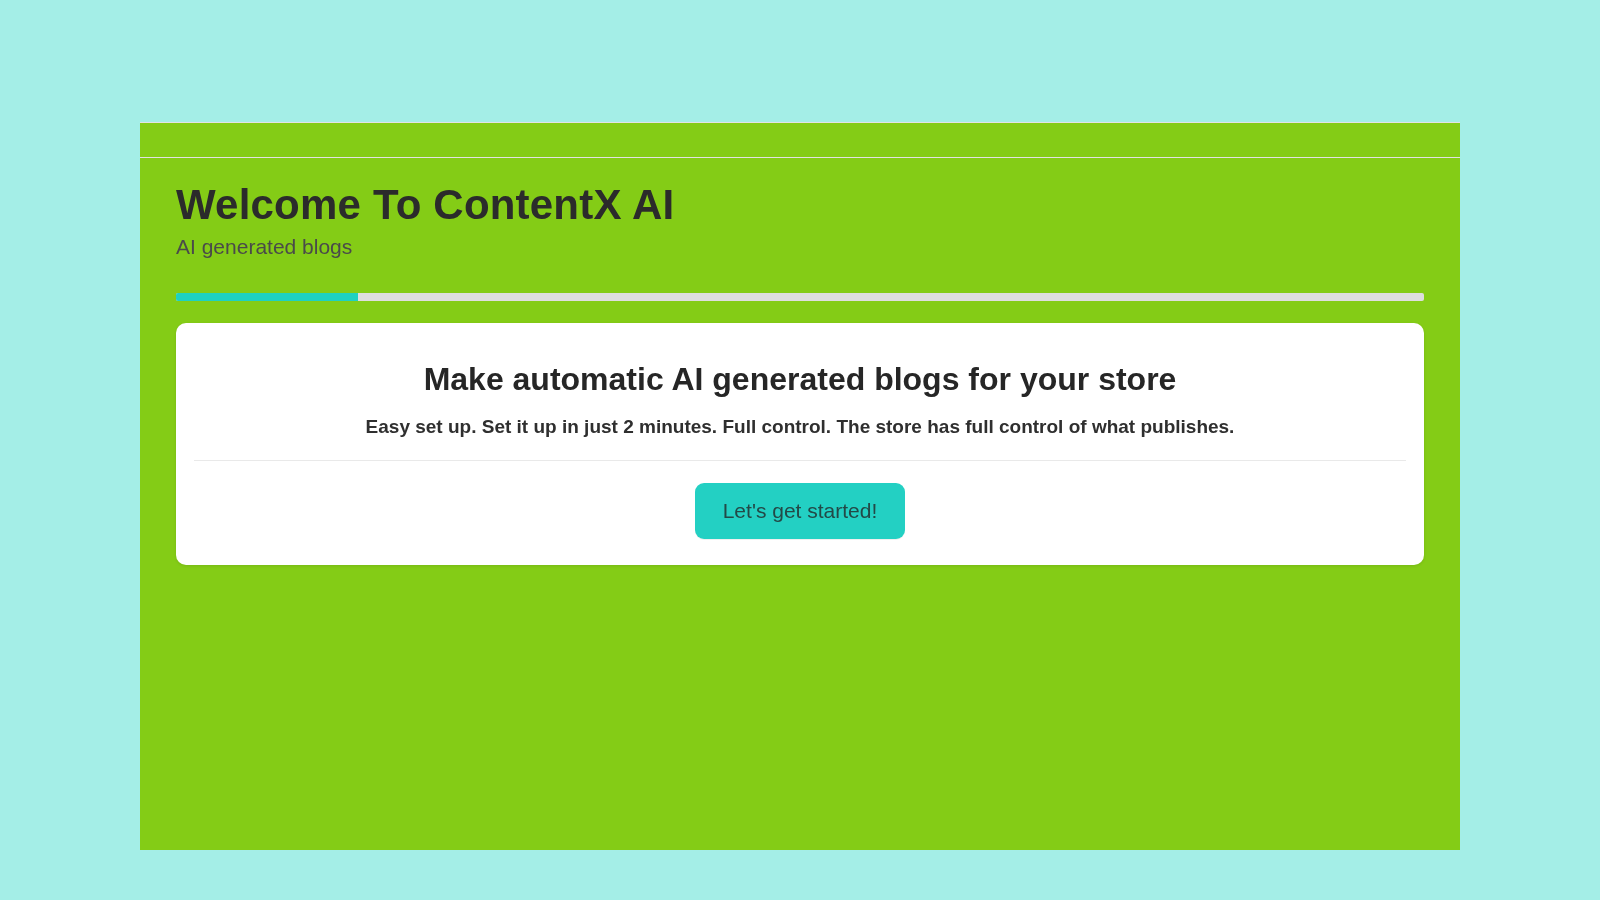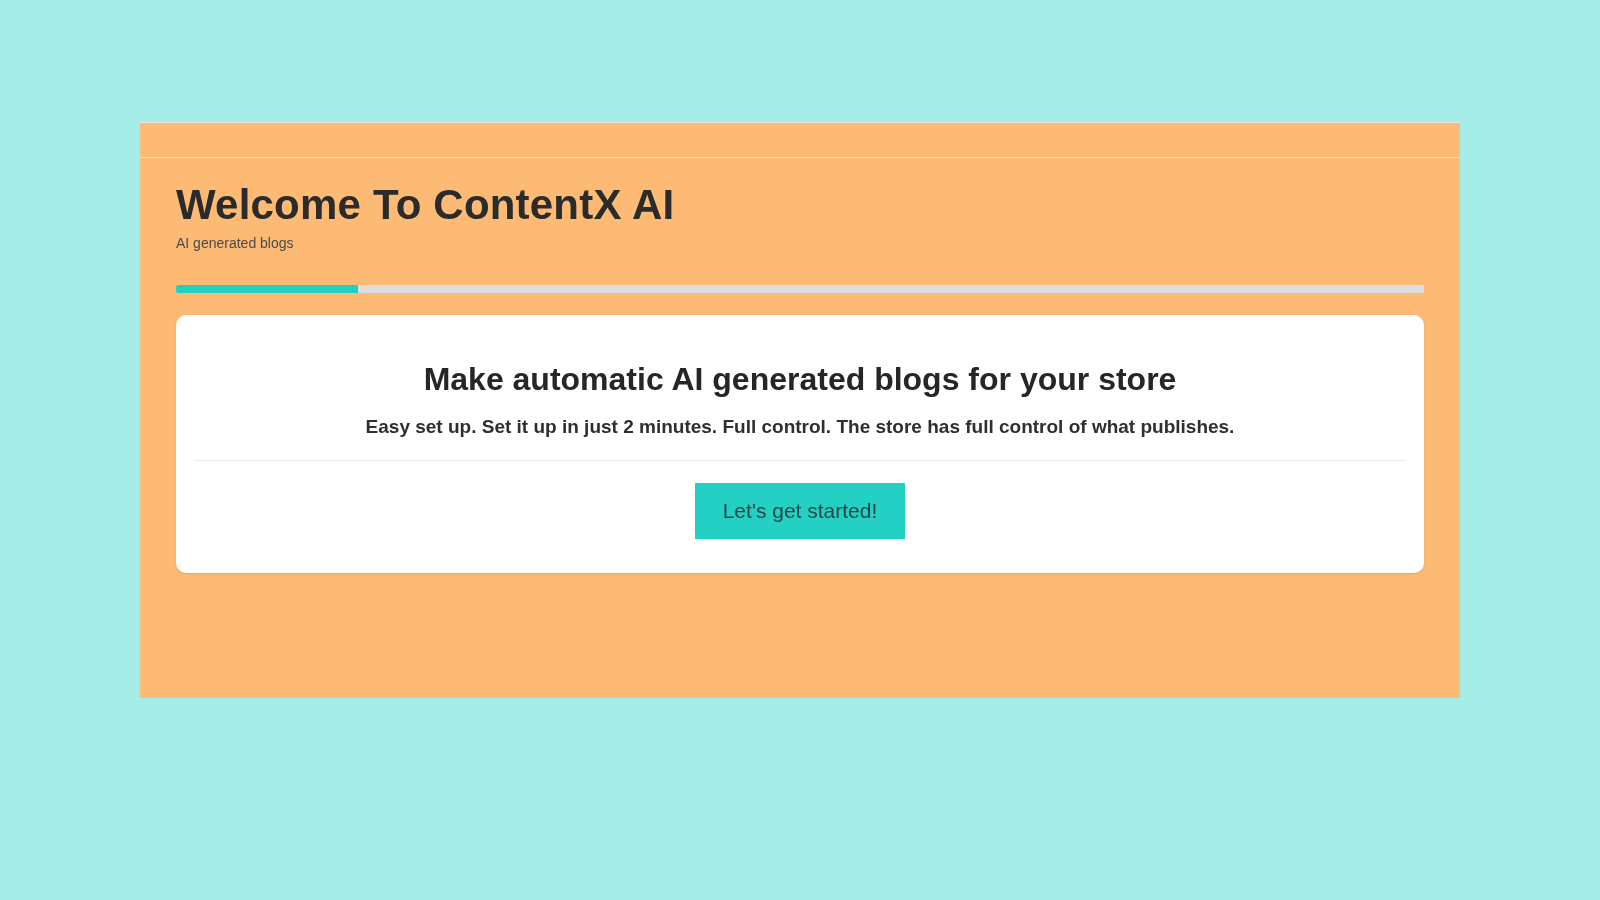--- a/index.html
+++ b/index.html
@@ -13,22 +13,22 @@
       background: #a4eee7;
       font-family: 'Segoe UI', Tahoma, Geneva, Verdana, sans-serif;
       display: flex;
       align-items: flex-start;
       justify-content: center;
       overflow: hidden;
     }
     .panel {
       margin-top: 122px;
       width: 1320px;
-      height: 576px;
-      background: #fdba74;
+      height: 728px;
+      background: #84cc16;
       border-top: 1px solid #e3e3e3;
       position: relative;
     }
     .topline {
       position: absolute;
       top: 34px;
       left: 0;
       right: 0;
       height: 1px;
       background: #e2e2e2;
@@ -37,21 +37,21 @@
       padding: 58px 36px 0 36px;
     }
     .title {
       font-size: 42px;
       font-weight: 700;
       color: #2b2b2b;
       letter-spacing: 0.2px;
     }
     .subtitle {
       margin-top: 6px;
-      font-size: 14px;
+      font-size: 21px;
       font-weight: 400;
       color: #4a4a4a;
     }
     .progress {
       margin: 34px 36px 0 36px;
       height: 8px;
       background: #dedede;
       border-radius: 2px;
       overflow: hidden;
       position: relative;
@@ -62,21 +62,21 @@
       top: 0;
       bottom: 0;
       width: 14.6%;
       background: #1fd1c1;
     }
     .card {
       margin: 22px 36px 0 36px;
       background: #ffffff;
       border-radius: 10px;
       box-shadow: 0 1px 3px rgba(0,0,0,0.10);
-      padding: 8px 18px;
+      padding: 0 18px;
     }
     .card-top {
       text-align: center;
       padding: 38px 10px 22px 10px;
       border-bottom: 1px solid #e9e9e9;
     }
     .card-title {
       font-size: 32px;
       font-weight: 700;
       color: #262626;
@@ -92,21 +92,21 @@
       padding: 22px 0 26px 0;
     }
     .cta {
       display: inline-block;
       background: #23d0c3;
       color: #234947;
       font-size: 21px;
       font-weight: 500;
       padding: 16px 28px;
       border: none;
-      border-radius: 0;
+      border-radius: 9px;
       cursor: pointer;
       box-shadow: 0 1px 0 rgba(0,0,0,0.06);
     }
   </style>
 </head>
 <body>
 
 <div class="panel">
   <div class="topline"></div>
 

